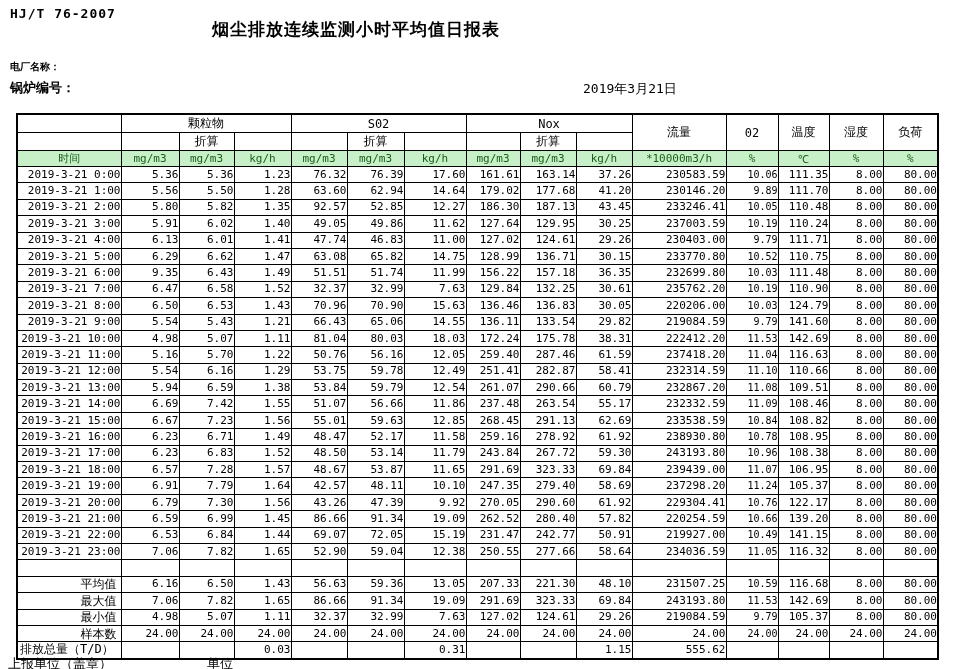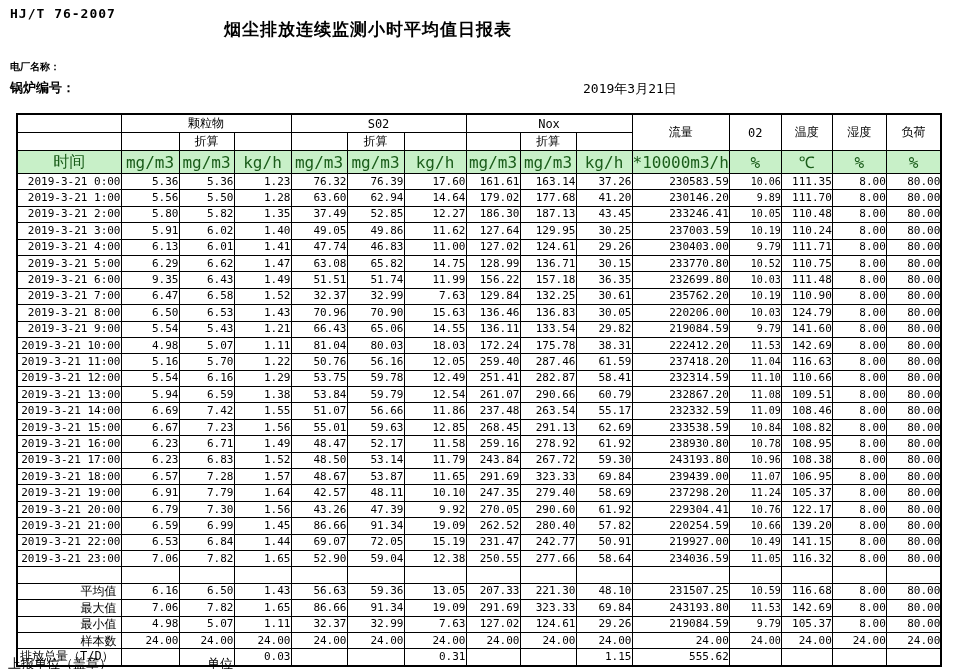--- a/index.html
+++ b/index.html
@@ -1,34 +1,34 @@
 <!DOCTYPE html>
 <html style="--hl-bg: #c8f0c8; --hl-tx: #1a5c1a;"><head>
 <meta charset="utf-8">
 <style>
   html,body{margin:0;padding:0;background:#fff;}
   .page{position:relative;width:961px;height:669px;background:#ffffff;overflow:hidden;
         font-family:"DejaVu Sans Mono","Liberation Mono",monospace;color:#000;padding-left:30px;}
   .abs{position:absolute;white-space:nowrap;}
   .standard{left:10px;top:6px;font-size:13px;font-weight:bold;letter-spacing:1px;}
-  .title{left:224px;top:18px;font-size:17px;font-weight:bold;letter-spacing:1px;}
+  .title{left:212px;top:18px;font-size:17px;font-weight:bold;letter-spacing:1px;}
   .meta-plant{left:10px;top:60px;font-size:10px;font-weight:bold;}
   .meta-boiler{left:10px;top:79px;font-size:13px;font-weight:bold;}
   .meta-date{left:583px;top:80px;font-size:13px;}
   .foot-note{left:8px;top:636px;font-size:13px;}
   .foot-report{left:8px;top:655px;font-size:13px;}
   .foot-unit{left:207px;top:655px;font-size:13px;}
 
   table.rep{position:absolute;left:16px;top:113px;border-collapse:collapse;table-layout:fixed;
             border:2px solid #000;}
   table.rep th,table.rep td{border:1px solid #000;padding:0;overflow:hidden;white-space:nowrap;
             font-weight:normal;vertical-align:middle;}
   tr.h1 th{height:17px;font-size:12px;text-align:center;}
   tr.h2 th{height:13px;font-size:12px;text-align:center;}
-  tr.hu td{height:15px;font-size:16px;text-align:center;background:var(--hl-bg,#c8f0c8);color:var(--hl-tx,#1a5c1a);}
+  tr.hu td{height:15px;font-size:11px;text-align:center;background:var(--hl-bg,#c8f0c8);color:var(--hl-tx,#1a5c1a);}
   tr.hu td:first-child{position:relative;}
   tr.hu td:first-child::before{content:"";position:absolute;left:-17px;top:-2px;bottom:-2px;width:16px;
             background:var(--hl-bg,#c8f0c8);}
   tr.dr td,tr.sp td,tr.sum td{height:15.4px;font-size:11px;line-height:14px;}
   td.time{text-align:right;padding-right:5px;}
   td.v{text-align:right;padding-right:8px;}
   td.flow{padding-right:9px;margin-top:17px;}
   td.o2{font-size:10px !important;padding-right:9px;}
   td.hum,td.load{padding-right:13px;}
   tr.sum td.lab{text-align:right;padding-right:4px;font-size:12px;position:relative;}
@@ -137,21 +137,21 @@
           <td class="v o2">9.89</td>
           <td class="v">111.70</td>
           <td class="v hum">8.00</td>
           <td class="v load">80.00</td>
         </tr>
         <tr class="dr">
           <td class="time">2019-3-21 2:00</td>
           <td class="v">5.80</td>
           <td class="v">5.82</td>
           <td class="v">1.35</td>
-          <td class="v">37.49</td>
+          <td class="v">92.57</td>
           <td class="v">52.85</td>
           <td class="v">12.27</td>
           <td class="v">186.30</td>
           <td class="v">187.13</td>
           <td class="v">43.45</td>
           <td class="v flow">233246.41</td>
           <td class="v o2">10.05</td>
           <td class="v">110.48</td>
           <td class="v hum">8.00</td>
           <td class="v load">80.00</td>

